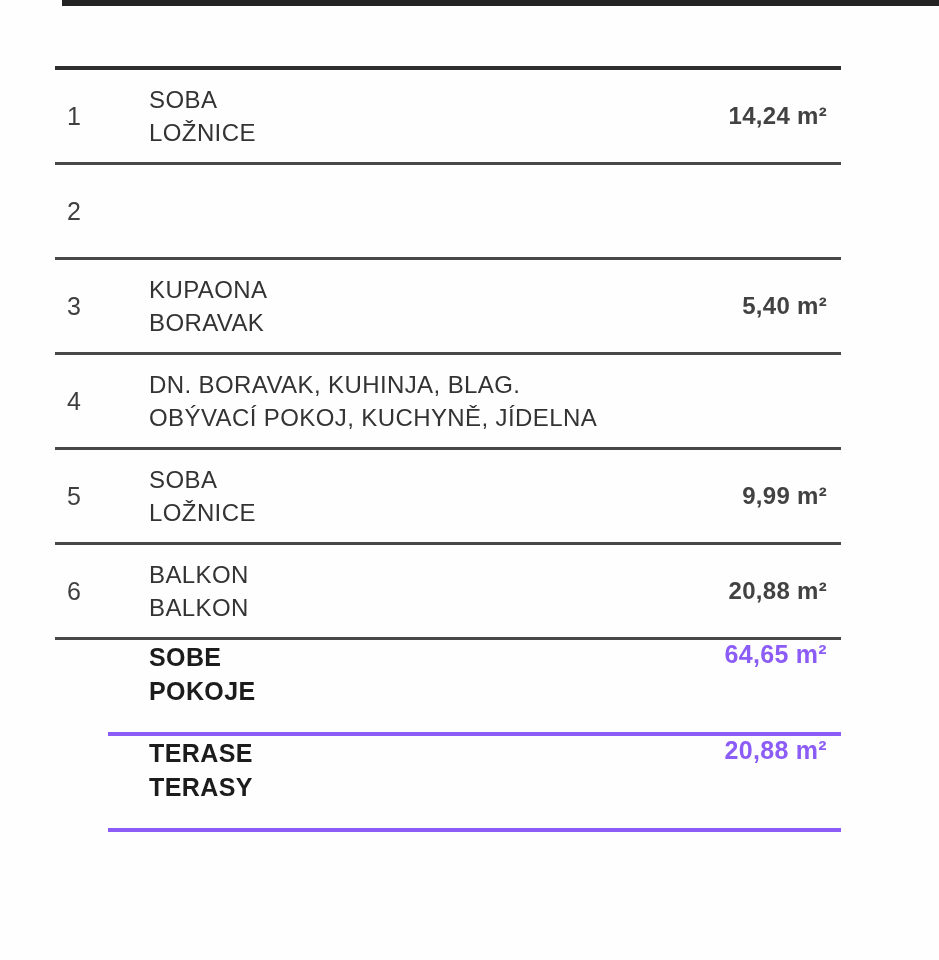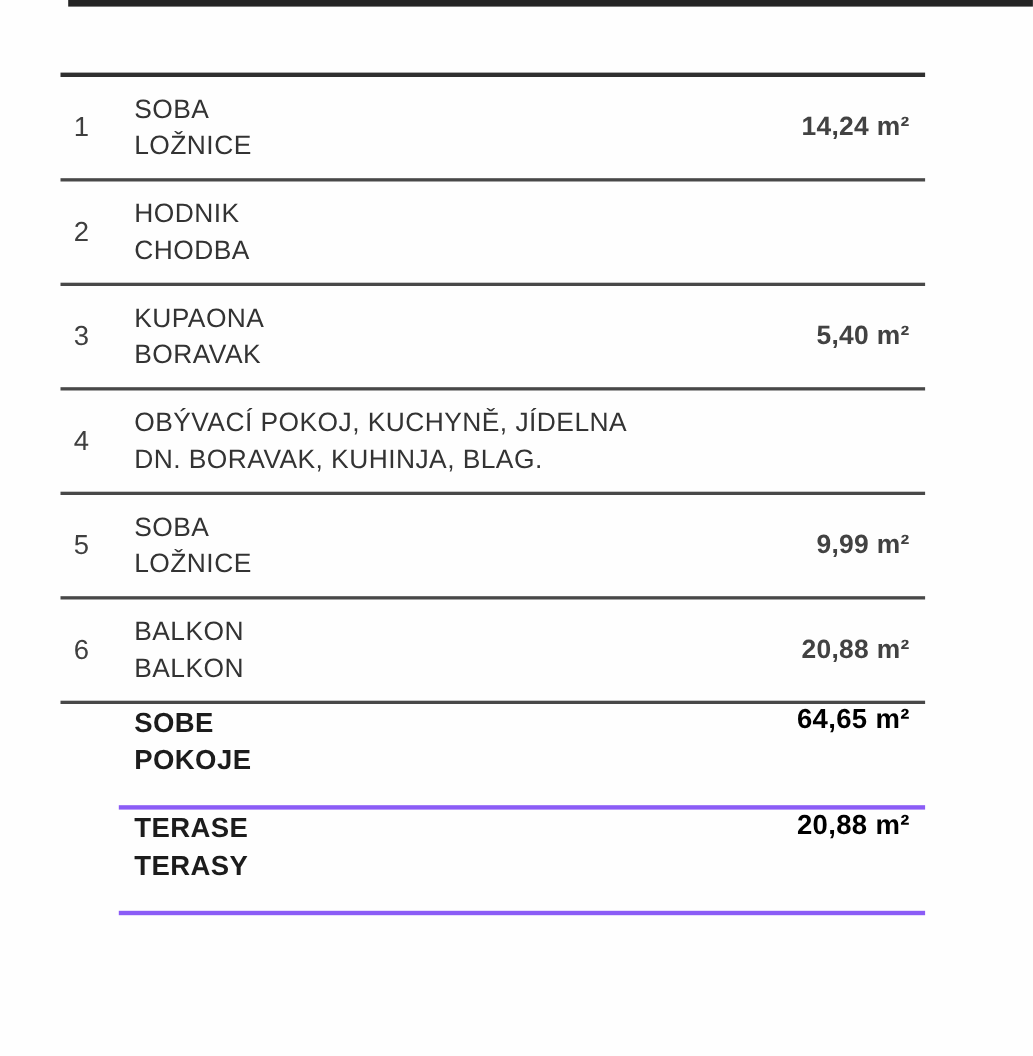--- a/index.html
+++ b/index.html
@@ -24,40 +24,40 @@
     display:flex;align-items:center;
     height:92px;
     border-bottom:3px solid #484848;
   }
   .cell-num{
     width:67px;box-sizing:border-box;padding-left:12px;
     font-size:25px;color:#3f3f3f;letter-spacing:0.5px;
   }
   .cell-label{
     flex:0 1 auto;
-    font-size:24px;color:#333333;line-height:33px;letter-spacing:0.4px;
+    font-size:24px;color:#333333;line-height:33px;letter-spacing:0.4px;margin-left:27px;
   }
   .cell-area{
     flex:1;text-align:right;box-sizing:border-box;padding-right:14px;
     font-size:24px;color:#424242;letter-spacing:0.3px;white-space:nowrap;font-weight:bold;
   }
   .totals{
     margin-left:53px;width:733px;
   }
   .trow{
     display:flex;align-items:flex-start;
     height:92px;
     border-bottom:4px solid #8b5cf6;
   }
   .trow .cell-label{
     padding-left:14px;
     font-weight:700;color:#1c1c1c;font-size:25px;line-height:34px;
   }
   .trow .cell-area{
-    font-weight:700;color:#000000;font-size:25px;
+    font-weight:700;color:#8b5cf6;font-size:25px;
   }
 </style>
 </head>
 <body>
 
 <div class="page">
   <div class="top-bar"></div>
 
   <div class="room-table">
     <div class="rows">
@@ -65,40 +65,36 @@
     <div class="cell-num">1</div>
     <div class="cell-label">
       <div>SOBA</div>
       <div>LOŽNICE</div>
     </div>
     <div class="cell-area">14,24 m²</div>
   </div>
 
   <div class="row">
     <div class="cell-num">2</div>
-    <div class="cell-label">
-      <div>HODNIK</div>
-      <div>CHODBA</div>
-    </div>
   </div>
 
   <div class="row">
     <div class="cell-num">3</div>
     <div class="cell-label">
       <div>KUPAONA</div>
       <div>BORAVAK</div>
     </div>
     <div class="cell-area">5,40 m²</div>
   </div>
 
   <div class="row">
     <div class="cell-num">4</div>
     <div class="cell-label">
+      <div>DN. BORAVAK, KUHINJA, BLAG.</div>
       <div>OBÝVACÍ POKOJ, KUCHYNĚ, JÍDELNA</div>
-      <div>DN. BORAVAK, KUHINJA, BLAG.</div>
     </div>
   </div>
 
   <div class="row">
     <div class="cell-num">5</div>
     <div class="cell-label">
       <div>SOBA</div>
       <div>LOŽNICE</div>
     </div>
     <div class="cell-area">9,99 m²</div>

